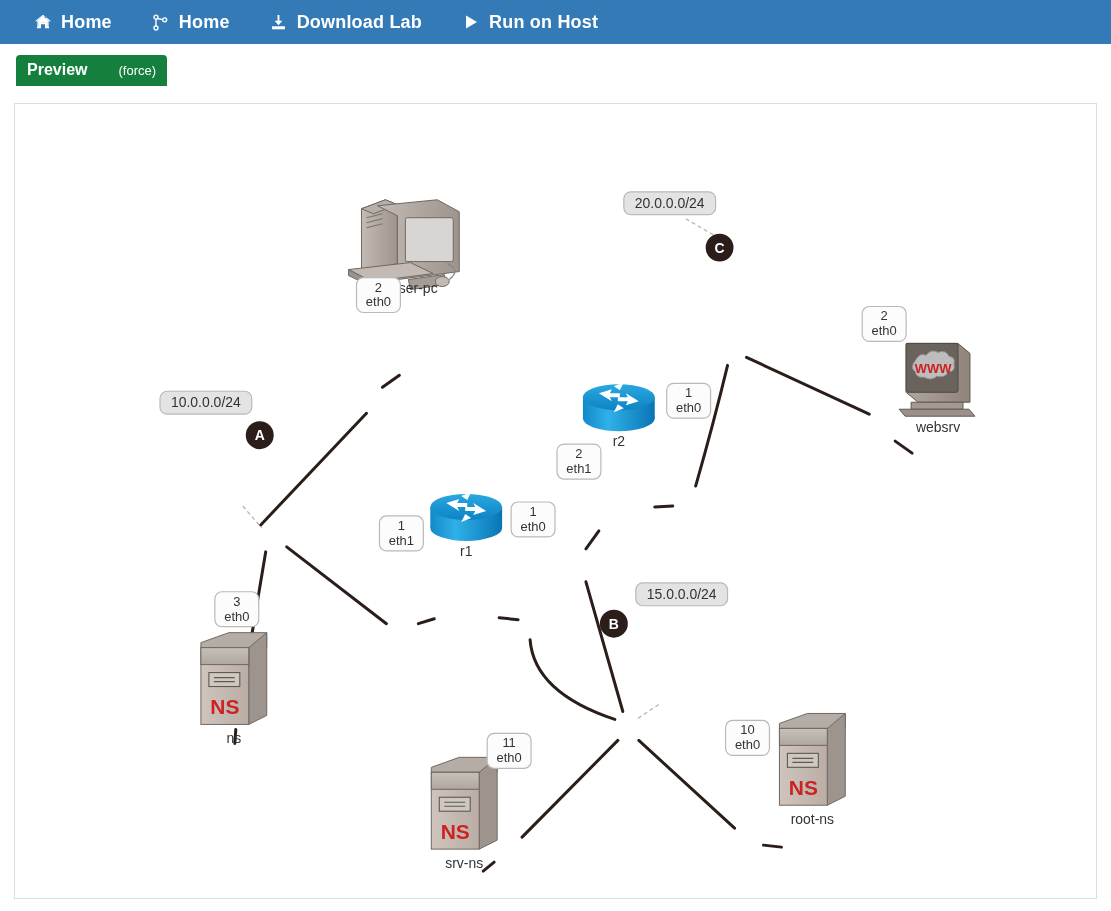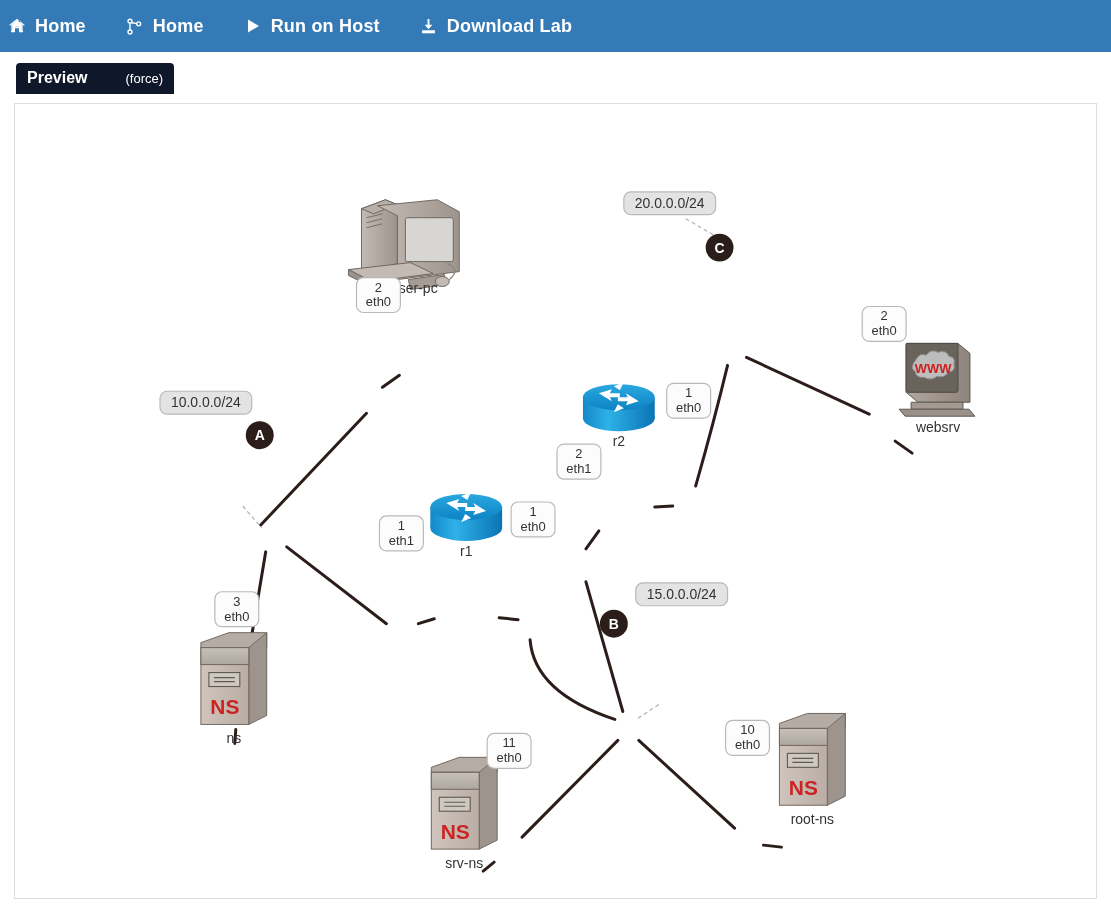--- a/index.html
+++ b/index.html
@@ -8,25 +8,25 @@
     margin: 0; padding: 0;
     width: 1111px; height: 911px;
     background: #ffffff;
     font-family: "Liberation Sans", sans-serif;
     overflow: hidden;
   }
 
   
   #navbar {
     width: 1111px;
-    height: 52px;
+    height: 44px;
     background: #337ab7;
     display: flex;
     align-items: center;
-    padding-left: 8px;
+    padding-left: 34px;
     gap: 0;
   }
   .nav-item {
     display: flex;
     align-items: center;
     gap: 9px;
     color: #ffffff;
     font-size: 18px;
     font-weight: bold;
     padding: 6px 18px 6px 0;
@@ -48,22 +48,22 @@
   #tabs-region {
     position: relative;
     width: 1111px;
     height: 38px;
     padding-left: 16px;
     padding-top: 11px;
   }
   #preview-tab {
     display: inline-flex;
     align-items: baseline;
-    gap: 19px;
-    background: #0f172a;
+    gap: 12px;
+    background: #15803d;
     color: #ffffff;
     border-radius: 4px 4px 0 0;
     padding: 6px 11px 7px 11px;
     cursor: pointer;
     position: relative;
     z-index: 3;
   }
   #preview-tab .tab-title { font-size: 16px; font-weight: bold; }
   #preview-tab .tab-sub   { font-size: 13px; font-weight: normal; margin-left: 19px; }
 
@@ -152,35 +152,35 @@
         <circle cx="4.2" cy="14.8" r="2.1" fill="none" stroke="#fff" stroke-width="1.5"></circle>
         <circle cx="13.4" cy="6.2" r="2.1" fill="none" stroke="#fff" stroke-width="1.5"></circle>
         <path d="M4.2 5.5v7.2M6.3 5.0c2.6 .4 4.2 .8 5.4 1.0" fill="none" stroke="#fff" stroke-width="1.5"></path>
       </svg>
     </span>
     <span>Home</span>
   </div>
 
   <div class="nav-item">
     <span class="nav-icon">
-      <svg viewBox="0 0 16 16" width="16" height="16">
-          <path fill="#fff" d="M3 1.5l11 6.5L3 14.5z"></path>
-        </svg>
-    </span>
-    <span>Run on Host</span>
-  </div>
-
-  <div class="nav-item">
-    <span class="nav-icon">
       <svg viewBox="0 0 18 18" width="17" height="17">
         <path fill="#fff" d="M8 1h2v6.1h3.1L9 11.8 4.9 7.1H8z"></path>
         <rect x="2.2" y="13" width="13.6" height="3.2" fill="#fff"></rect>
       </svg>
     </span>
     <span>Download Lab</span>
+  </div>
+
+  <div class="nav-item">
+    <span class="nav-icon">
+      <svg viewBox="0 0 16 16" width="16" height="16">
+          <path fill="#fff" d="M3 1.5l11 6.5L3 14.5z"></path>
+        </svg>
+    </span>
+    <span>Run on Host</span>
   </div>
 
 
 </div>
 
 <div id="tabs-region">
   <div id="preview-tab">
     <span class="tab-title">Preview</span>
     <span class="tab-sub">(force)</span>
   </div>

